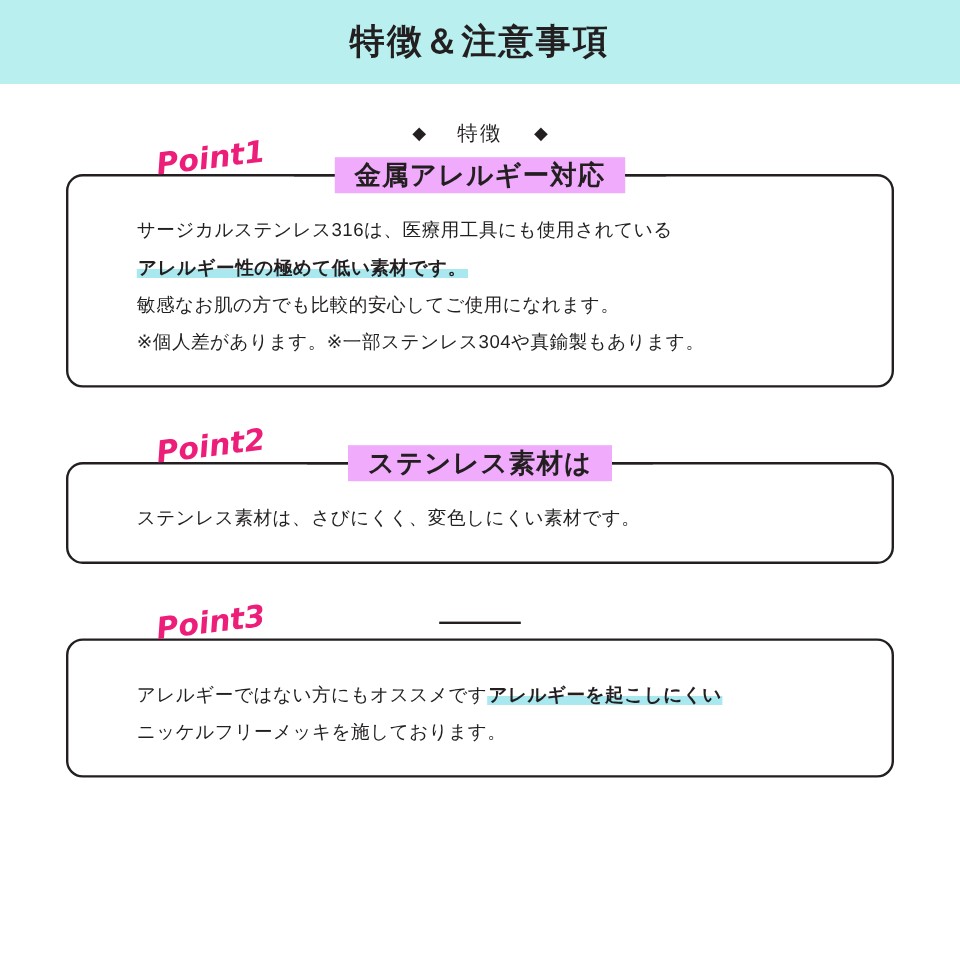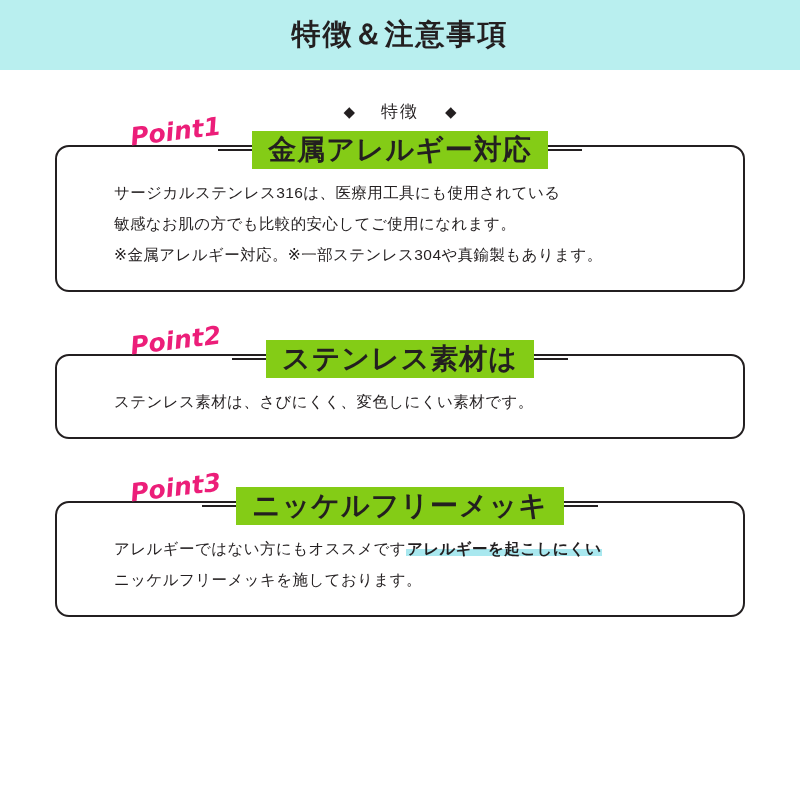--- a/index.html
+++ b/index.html
@@ -96,23 +96,23 @@
     position: absolute;
     top: -16px;
     left: 0;
     right: 0;
     display: flex;
     align-items: center;
     justify-content: center;
     pointer-events: none;
   }
   .card-title {
-    background: #84cc16;
+    background: #f0abfc;
     padding: 0 16px;
-    font-size: 28px;
+    font-size: 22px;
     font-weight: bold;
     letter-spacing: 1px;
     white-space: nowrap;
   }
   .title-rule {
     width: 34px;
     height: 2px;
     background: #231f20;
   }
 
@@ -151,22 +151,23 @@
     <div class="point-block p1">
       <div class="point-badge">Point1</div>
       <div class="card">
         <div class="card-title-wrap">
           <span class="title-rule"></span>
           <span class="card-title">金属アレルギー対応</span>
           <span class="title-rule"></span>
         </div>
         <div class="card-body">
             <div class="line"><span>サージカルステンレス316は、医療用工具にも使用されている</span></div>
+            <div class="line"><span class="hl">アレルギー性の極めて低い素材です。</span></div>
             <div class="line"><span>敏感なお肌の方でも比較的安心してご使用になれます。</span></div>
-            <div class="line"><span>※金属アレルギー対応。※一部ステンレス304や真鍮製もあります。</span></div>
+            <div class="line"><span>※個人差があります。※一部ステンレス304や真鍮製もあります。</span></div>
           </div>
       </div>
     </div>
 
     <div class="point-block p2">
       <div class="point-badge">Point2</div>
       <div class="card">
         <div class="card-title-wrap">
           <span class="title-rule"></span>
           <span class="card-title">ステンレス素材は</span>
@@ -176,21 +177,20 @@
             <div class="line"><span>ステンレス素材は、さびにくく、変色しにくい素材です。</span></div>
           </div>
       </div>
     </div>
 
     <div class="point-block p3">
       <div class="point-badge">Point3</div>
       <div class="card">
         <div class="card-title-wrap">
           <span class="title-rule"></span>
-          <span class="card-title">ニッケルフリーメッキ</span>
           <span class="title-rule"></span>
         </div>
         <div class="card-body">
             <div class="line"><span>アレルギーではない方にもオススメです</span><span class="hl">アレルギーを起こしにくい</span></div>
             <div class="line"><span>ニッケルフリーメッキを施しております。</span></div>
           </div>
       </div>
     </div>
 
   </div>

